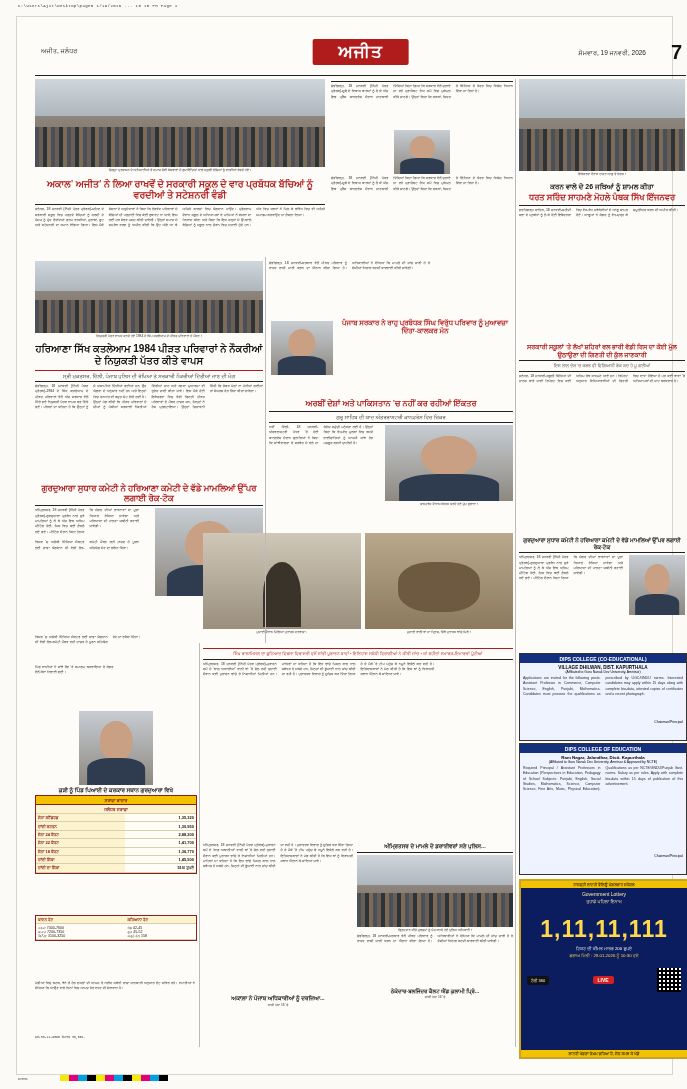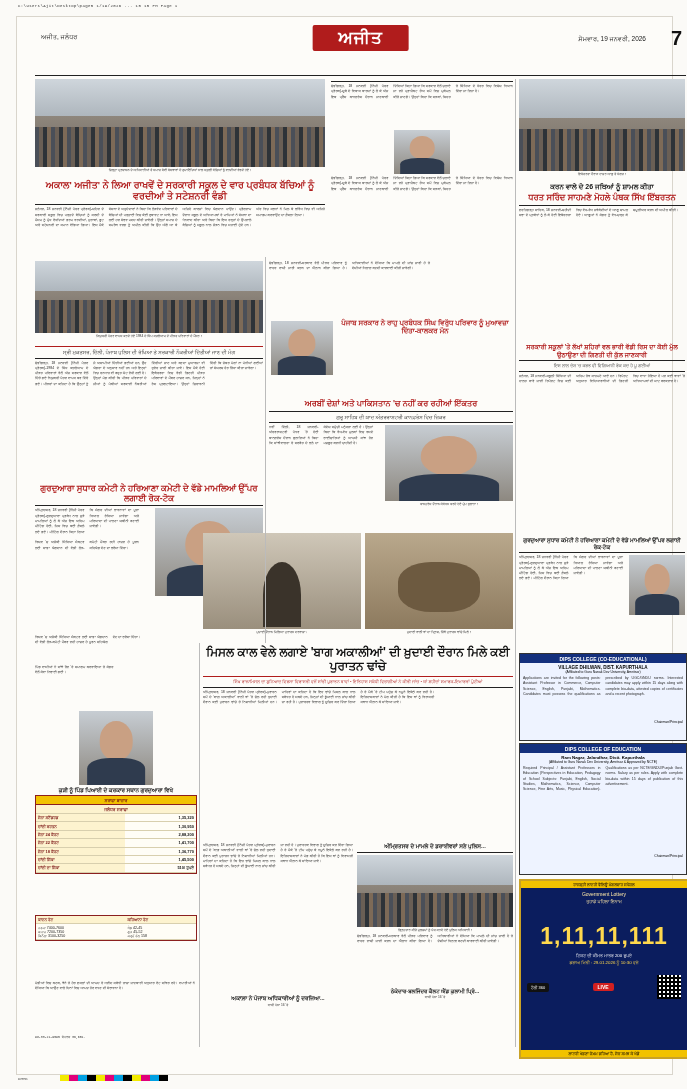--- a/index.html
+++ b/index.html
@@ -17,36 +17,36 @@
     font-size:4px;color:#333;letter-spacing:.4px;white-space:nowrap;overflow:hidden;
     font-family:"Liberation Mono", monospace;
   }
   .botstrip{
     position:absolute;left:18px;bottom:3px;width:640px;height:9px;
     font-size:4px;color:#333;font-family:"Liberation Mono", monospace;
   }
   .colorbar{position:absolute;left:60px;bottom:8px;display:flex;}
   .colorbar span{width:9px;height:6px;display:block;}
   
-  .masthead{position:absolute;left:18px;top:4px;width:651px;height:36px;}
+  .masthead{position:absolute;left:18px;top:18px;width:651px;height:36px;}
   .mh-left{position:absolute;left:6px;top:12px;font-size:6.5px;color:#222;}
   .mh-logo{
     position:absolute;left:50%;transform:translateX(-50%);top:4px;
     background:#b01c1c;color:#fff;padding:3px 26px;border-radius:2px;
     font-size:17px;font-weight:bold;letter-spacing:1px;
   }
   .mh-date{position:absolute;right:40px;top:14px;font-size:6.5px;color:#222;}
   .mh-page{position:absolute;right:4px;top:6px;font-size:20px;font-weight:bold;color:#111;}
   .rule{position:absolute;background:#222;}
   
   .blk{position:absolute;overflow:hidden;}
   .hl{
     font-weight:bold;color:#111;line-height:1.18;text-align:center;
   }
-  .hl.red{color:#b01c1c;}
+  .hl.red{color:#b01c1c;font-family:Liberation Serif, serif;}
   .sub{font-size:5.2px;color:#333;text-align:center;line-height:1.25;}
   .txt{
     font-size:3.5px;line-height:1.52;color:#2a2a2a;text-align:justify;
     column-gap:5px;
   }
   .txt.c2{column-count:2;}
   .txt.c3{column-count:3;}
   .txt.c4{column-count:4;}
   .cap{font-size:3.3px;color:#333;text-align:center;line-height:1.3;margin-top:1px;}
   .photo{position:relative;background:#b9b4ac;overflow:hidden;}
@@ -140,21 +140,21 @@
     </div>
 
     <div class="blk" style="left:18px;top:162px;width:290px;">
       <div class="hl red" style="font-size:9.5px;">ਅਕਾਲ' ਅਜੀਤ' ਨੇ ਲਿਆ ਰਾਖਵੇਂ ਦੇ ਸਰਕਾਰੀ ਸਕੂਲ ਦੇ ਵਾਰ ਪ੍ਰਬੰਧਕ ਬੱਚਿਆਂ ਨੂੰ ਵਰਦੀਆਂ ਤੇ ਸਟੇਸ਼ਨਰੀ ਵੰਡੀ</div>
       <div class="blackline" style="margin:3px 0 2px;"></div>
       <div class="txt c4" style="height:72px;">ਜਲੰਧਰ, 18 ਜਨਵਰੀ (ਨਿੱਜੀ ਪੱਤਰ ਪ੍ਰੇਰਕ)-ਸ਼ਹਿਰ ਦੇ ਸਰਕਾਰੀ ਸਕੂਲ ਵਿਚ ਪੜ੍ਹਦੇ ਬੱਚਿਆਂ ਨੂੰ ਸਰਦੀ ਦੇ ਮੌਸਮ ਨੂੰ ਮੁੱਖ ਰੱਖਦਿਆਂ ਗਰਮ ਵਰਦੀਆਂ, ਜੁਰਾਬਾਂ, ਬੂਟ ਅਤੇ ਸਟੇਸ਼ਨਰੀ ਦਾ ਸਮਾਨ ਵੰਡਿਆ ਗਿਆ। ਇਸ ਮੌਕੇ ਸੰਸਥਾ ਦੇ ਅਹੁਦੇਦਾਰਾਂ ਨੇ ਕਿਹਾ ਕਿ ਲੋੜਵੰਦ ਪਰਿਵਾਰਾਂ ਦੇ ਬੱਚਿਆਂ ਦੀ ਪੜ੍ਹਾਈ ਵਿਚ ਕੋਈ ਰੁਕਾਵਟ ਨਾ ਆਵੇ, ਇਸ ਲਈ ਹਰ ਸੰਭਵ ਮਦਦ ਕੀਤੀ ਜਾਵੇਗੀ। ਉਨ੍ਹਾਂ ਸਮਾਜ ਦੇ ਸਮਰੱਥ ਵਰਗ ਨੂੰ ਅਪੀਲ ਕੀਤੀ ਕਿ ਉਹ ਅੱਗੇ ਆ ਕੇ ਅਜਿਹੇ ਕਾਰਜਾਂ ਵਿਚ ਯੋਗਦਾਨ ਪਾਉਣ। ਪ੍ਰੋਗਰਾਮ ਦੌਰਾਨ ਸਕੂਲ ਦੇ ਅਧਿਆਪਕਾਂ ਤੇ ਮਾਪਿਆਂ ਨੇ ਸੰਸਥਾ ਦਾ ਧੰਨਵਾਦ ਕੀਤਾ ਅਤੇ ਕਿਹਾ ਕਿ ਇਸ ਤਰ੍ਹਾਂ ਦੇ ਉਪਰਾਲੇ ਬੱਚਿਆਂ ਨੂੰ ਸਕੂਲ ਨਾਲ ਜੋੜਨ ਵਿਚ ਸਹਾਈ ਹੁੰਦੇ ਹਨ। ਅੰਤ ਵਿਚ ਸਭਨਾਂ ਨੇ ਮਿਲ ਕੇ ਭਵਿੱਖ ਵਿਚ ਵੀ ਅਜਿਹੇ ਸਮਾਗਮ ਕਰਵਾਉਣ ਦਾ ਫ਼ੈਸਲਾ ਲਿਆ।</div>
     </div>
 
     <div class="blk" style="left:502px;top:166px;width:166px;">
       <div class="hl" style="font-size:7px;">ਕਰਨ ਵਾਲੇ ਦੇ 26 ਜਥਿਆਂ ਨੂੰ ਸ਼ਾਮਲ ਕੀਤਾ</div>
-      <div class="hl red" style="font-size:8.4px;margin-top:2px;">ਧਰਤ ਸਰਿੰਦ ਸਾਹਮਣੇ ਮੋਹਲੇ ਪੰਥਕ ਸਿੱਖ ਇੱਬਰਤਨ</div>
+      <div class="hl red" style="font-size:8.4px;margin-top:2px;">ਧਰਤ ਸਰਿੰਦ ਸਾਹਮਣੇ ਮੋਹਲੇ ਪੰਥਕ ਸਿੱਖ ਇੱਜਨਵਰ</div>
       <div class="blackline" style="margin:2px 0;"></div>
       <div class="txt c3" style="height:150px;">ਫ਼ਤਹਿਗੜ੍ਹ ਸਾਹਿਬ, 18 ਜਨਵਰੀ-ਸ਼ਹੀਦੀ ਸਭਾ ਦੇ ਪ੍ਰਬੰਧਾਂ ਨੂੰ ਲੈ ਕੇ ਹੋਈ ਇਕੱਤਰਤਾ ਵਿਚ ਵੱਖ-ਵੱਖ ਜਥੇਬੰਦੀਆਂ ਦੇ ਆਗੂ ਸ਼ਾਮਲ ਹੋਏ। ਆਗੂਆਂ ਨੇ ਸੰਗਤ ਨੂੰ ਵੱਧ-ਚੜ੍ਹ ਕੇ ਸ਼ਮੂਲੀਅਤ ਕਰਨ ਦੀ ਅਪੀਲ ਕੀਤੀ।</div>
     </div>
 
     <div class="blk" style="left:18px;top:244px;width:228px;">
       <div class="photo" style="height:72px;">
         <div class="sky"></div>
           <div class="ground"></div>
           <div class="turbans"></div>
           <div class="crowd"></div>
@@ -165,20 +165,21 @@
     <div class="blk" style="left:252px;top:244px;width:244px;">
       <div class="txt c3" style="height:58px;">ਚੰਡੀਗੜ੍ਹ, 18 ਜਨਵਰੀ-ਸਰਕਾਰ ਵੱਲੋਂ ਪੀੜਤ ਪਰਿਵਾਰ ਨੂੰ ਰਾਹਤ ਰਾਸ਼ੀ ਜਾਰੀ ਕਰਨ ਦਾ ਐਲਾਨ ਕੀਤਾ ਗਿਆ ਹੈ। ਅਧਿਕਾਰੀਆਂ ਨੇ ਦੱਸਿਆ ਕਿ ਮਾਮਲੇ ਦੀ ਜਾਂਚ ਜਾਰੀ ਹੈ ਤੇ ਦੋਸ਼ੀਆਂ ਖ਼ਿਲਾਫ਼ ਬਣਦੀ ਕਾਰਵਾਈ ਕੀਤੀ ਜਾਵੇਗੀ।</div>
       <div class="photo portrait" style="height:54px;width:62px;margin:2px 0 0 2px;float:left;">
         <div class="head"></div>
           <div class="body"></div>
       </div>
       <div class="hl red" style="font-size:7px;margin-left:68px;">ਪੰਜਾਬ ਸਰਕਾਰ ਨੇ ਰਾਹੁ ਪ੍ਰਬੰਧਕ ਸਿੰਘ ਵਿਰੁੱਧ ਪਰਿਵਾਰ ਨੂੰ ਮੁਆਵਜ਼ਾ ਦਿੱਤਾ-ਕਾਲਕਰ ਮੱਨ</div>
     </div>
 
     <div class="blk" style="left:18px;top:326px;width:228px;">
+      <div class="hl" style="font-size:10px;">ਹਰਿਆਣਾ ਸਿੱਖ ਕਤਲੇਆਮ 1984 ਪੀੜਤ ਪਰਿਵਾਰਾਂ ਨੇ ਨੌਕਰੀਆਂ ਦੇ ਨਿਯੁਕਤੀ ਪੱਤਰ ਕੀਤੇ ਵਾਪਸ</div>
       <div class="redline" style="margin:3px 0 2px;"></div>
       <div class="sub">ਸ੍ਰੀ ਮੁਕਤਸਰ, ਦਿੱਲੀ, ਪੰਜਾਬ ਪੁਲਿਸ ਦੀ ਰੱਖਿਆ ਤੇ ਸਰਕਾਰੀ ਨੌਕਰੀਆਂ ਦਿੱਤੀਆਂ ਜਾਣ ਦੀ ਮੰਗ</div>
       <div class="blackline" style="margin:2px 0;"></div>
       <div class="txt c4" style="height:82px;">ਚੰਡੀਗੜ੍ਹ, 18 ਜਨਵਰੀ (ਨਿੱਜੀ ਪੱਤਰ ਪ੍ਰੇਰਕ)-1984 ਦੇ ਸਿੱਖ ਕਤਲੇਆਮ ਦੇ ਪੀੜਤ ਪਰਿਵਾਰਾਂ ਵੱਲੋਂ ਅੱਜ ਸਰਕਾਰ ਵੱਲੋਂ ਦਿੱਤੇ ਗਏ ਨਿਯੁਕਤੀ ਪੱਤਰ ਵਾਪਸ ਕਰ ਦਿੱਤੇ ਗਏ। ਪੀੜਤਾਂ ਦਾ ਕਹਿਣਾ ਹੈ ਕਿ ਉਨ੍ਹਾਂ ਨੂੰ ਜੋ ਅਸਾਮੀਆਂ ਦਿੱਤੀਆਂ ਗਈਆਂ ਹਨ, ਉਹ ਯੋਗਤਾ ਦੇ ਅਨੁਸਾਰ ਨਹੀਂ ਹਨ ਅਤੇ ਇਨ੍ਹਾਂ ਵਿਚ ਤਨਖ਼ਾਹ ਵੀ ਬਹੁਤ ਘੱਟ ਰੱਖੀ ਗਈ ਹੈ। ਉਨ੍ਹਾਂ ਮੰਗ ਕੀਤੀ ਕਿ ਪੀੜਤ ਪਰਿਵਾਰਾਂ ਦੇ ਜੀਆਂ ਨੂੰ ਪੱਕੀਆਂ ਸਰਕਾਰੀ ਨੌਕਰੀਆਂ ਦਿੱਤੀਆਂ ਜਾਣ ਅਤੇ ਬਣਦਾ ਮੁਆਵਜ਼ਾ ਵੀ ਤੁਰੰਤ ਜਾਰੀ ਕੀਤਾ ਜਾਵੇ। ਇਸ ਮੌਕੇ ਹੋਈ ਇਕੱਤਰਤਾ ਵਿਚ ਵੱਡੀ ਗਿਣਤੀ ਪੀੜਤ ਪਰਿਵਾਰਾਂ ਦੇ ਮੈਂਬਰ ਹਾਜ਼ਰ ਸਨ, ਜਿਨ੍ਹਾਂ ਨੇ ਰੋਸ ਪ੍ਰਗਟਾਇਆ। ਉਨ੍ਹਾਂ ਚਿਤਾਵਨੀ ਦਿੱਤੀ ਕਿ ਜੇਕਰ ਮੰਗਾਂ ਨਾ ਮੰਨੀਆਂ ਗਈਆਂ ਤਾਂ ਸੰਘਰਸ਼ ਹੋਰ ਤਿੱਖਾ ਕੀਤਾ ਜਾਵੇਗਾ।</div>
     </div>
 
     <div class="blk" style="left:18px;top:466px;width:228px;">
       <div class="hl red" style="font-size:8.6px;">ਗੁਰਦੁਆਰਾ ਸੁਧਾਰ ਕਮੇਟੀ ਨੇ ਹਰਿਆਣਾ ਕਮੇਟੀ ਦੇ ਵੱਡੇ ਮਾਮਲਿਆਂ ਉੱਪਰ ਲਗਾਈ ਰੋਕ-ਟੋਕ</div>
       <div class="blackline" style="margin:2px 0;"></div>
       <div class="txt c2" style="height:32px;width:104px;float:left;">ਅੰਮ੍ਰਿਤਸਰ, 18 ਜਨਵਰੀ (ਨਿੱਜੀ ਪੱਤਰ ਪ੍ਰੇਰਕ)-ਗੁਰਦੁਆਰਾ ਪ੍ਰਬੰਧ ਨਾਲ ਜੁੜੇ ਮਾਮਲਿਆਂ ਨੂੰ ਲੈ ਕੇ ਅੱਜ ਇਕ ਅਹਿਮ ਮੀਟਿੰਗ ਹੋਈ, ਜਿਸ ਵਿਚ ਕਈ ਫ਼ੈਸਲੇ ਲਏ ਗਏ। ਮੀਟਿੰਗ ਦੌਰਾਨ ਕਿਹਾ ਗਿਆ ਕਿ ਸੰਗਤ ਦੀਆਂ ਭਾਵਨਾਵਾਂ ਦਾ ਪੂਰਾ ਖ਼ਿਆਲ ਰੱਖਿਆ ਜਾਵੇਗਾ ਅਤੇ ਮਰਿਆਦਾ ਦੀ ਪਾਲਣਾ ਯਕੀਨੀ ਬਣਾਈ ਜਾਵੇਗੀ।</div>
@@ -212,21 +213,20 @@
       <div class="cap">ਖ਼ੁਦਾਈ ਦੌਰਾਨ ਮਿਲਿਆ ਪੁਰਾਤਨ ਦਰਵਾਜ਼ਾ।</div>
     </div>
     <div class="blk" style="left:348px;top:516px;width:148px;">
       <div class="photo dig" style="height:96px;">
           <div class="pit"></div>
         </div>
       <div class="cap">ਖ਼ੁਦਾਈ ਵਾਲੀ ਥਾਂ ਦਾ ਦ੍ਰਿਸ਼, ਜਿੱਥੇ ਪੁਰਾਤਨ ਢਾਂਚੇ ਮਿਲੇ।</div>
     </div>
 
     <div class="blk" style="left:186px;top:628px;width:310px;">
-      <div class="hl" style="font-size:12px;">ਮਿਸਲ ਕਾਲ ਵੇਲੇ ਲਗਾਏ 'ਬਾਗ ਅਕਾਲੀਆਂ' ਦੀ ਖ਼ੁਦਾਈ ਦੌਰਾਨ ਮਿਲੇ ਕਈ ਪੁਰਾਤਨ ਢਾਂਚੇ</div>
       <div class="redline" style="margin:3px 0 2px;"></div>
       <div class="sub" style="color:#b01c1c;font-size:4.4px;">ਸਿੱਖ ਰਾਜ/ਮਿਸਲ ਦਾ ਬੁਨਿਆਦ ਵਿਰਸਾ ਵਿਰਾਸਤੀ ਵਜੋਂ ਸਾਂਭੀ ਪੁਰਾਤਨ ਥਾਵਾਂ  •  ਇਤਿਹਾਸ ਸਬੰਧੀ ਵਿਭਾਗੀਆਂ ਨੇ ਕੀਤੀ ਜਾਂਚ  •  ਥਾਂ ਸ਼ਹੀਦਾਂ ਸਮਾਰਕ-ਇਮਾਰਤਾਂ ਪੁੱਟੀਆਂ</div>
       <div class="blackline" style="margin:2px 0;"></div>
       <div class="txt c4" style="height:128px;">ਅੰਮ੍ਰਿਤਸਰ, 18 ਜਨਵਰੀ (ਨਿੱਜੀ ਪੱਤਰ ਪ੍ਰੇਰਕ)-ਪੁਰਾਤਨ ਸਮੇਂ ਦੇ 'ਬਾਗ਼ ਅਕਾਲੀਆਂ' ਵਾਲੀ ਥਾਂ 'ਤੇ ਚੱਲ ਰਹੀ ਖ਼ੁਦਾਈ ਦੌਰਾਨ ਕਈ ਪੁਰਾਤਨ ਢਾਂਚੇ ਤੇ ਨਿਸ਼ਾਨੀਆਂ ਮਿਲੀਆਂ ਹਨ। ਮਾਹਿਰਾਂ ਦਾ ਕਹਿਣਾ ਹੈ ਕਿ ਇਹ ਢਾਂਚੇ ਮਿਸਲ ਕਾਲ ਨਾਲ ਸਬੰਧਤ ਹੋ ਸਕਦੇ ਹਨ, ਜਿਨ੍ਹਾਂ ਦੀ ਡੂੰਘਾਈ ਨਾਲ ਜਾਂਚ ਕੀਤੀ ਜਾ ਰਹੀ ਹੈ। ਪੁਰਾਤਤਵ ਵਿਭਾਗ ਨੂੰ ਸੂਚਿਤ ਕਰ ਦਿੱਤਾ ਗਿਆ ਹੈ ਤੇ ਮੌਕੇ 'ਤੇ ਟੀਮ ਪਹੁੰਚ ਕੇ ਨਮੂਨੇ ਇਕੱਠੇ ਕਰ ਰਹੀ ਹੈ। ਇਤਿਹਾਸਕਾਰਾਂ ਨੇ ਮੰਗ ਕੀਤੀ ਹੈ ਕਿ ਇਸ ਥਾਂ ਨੂੰ ਵਿਰਾਸਤੀ ਸਥਾਨ ਐਲਾਨ ਕੇ ਸਾਂਭਿਆ ਜਾਵੇ।</div>
     </div>
 
     <div class="blk" style="left:18px;top:648px;width:162px;">
       <div class="txt c2" style="height:44px;">ਪਿੰਡ ਵਾਸੀਆਂ ਨੇ ਸਾਂਝੇ ਤੌਰ 'ਤੇ ਸਮਾਗਮ ਕਰਵਾਇਆ ਤੇ ਸੰਗਤ ਵੱਲੋਂ ਸੇਵਾ ਨਿਭਾਈ ਗਈ।</div>
       <div class="photo portrait" style="height:74px;width:74px;margin:2px auto;">
         <div class="head"></div>
@@ -352,21 +352,21 @@
       <div class="ctr bold" style="font-size:4.4px;margin-top:2px;">Ram Nagar, Jalandhar, Distt. Kapurthala</div>
       <div class="ctr" style="font-size:3.4px;">(Affiliated to Guru Nanak Dev University, Amritsar &amp; Approved by NCTE)</div>
       <div class="txt c2" style="height:88px;margin:2px 3px 0;">Required Principal / Assistant Professors in Education (Perspectives in Education, Pedagogy of School Subjects: Punjabi, English, Social Studies, Mathematics, Science, Computer Science, Fine Arts, Music, Physical Education). Qualifications as per NCTE/GNDU/Punjab Govt. norms. Salary as per rules. Apply with complete bio-data within 15 days of publication of this advertisement.</div>
       <div style="font-size:3.4px;text-align:right;padding-right:3px;">Chairman/Principal</div>
     </div>
 
     <div class="ad lott" style="left:502px;top:862px;width:166px;height:176px;">
       <div class="yellowbar">ਰਾਜਸ਼੍ਰੀ ਲਾਟਰੀ ਵੈਲਿਊ ਮੰਗਲਵਾਰ ਸਪੈਸ਼ਲ</div>
       <div class="gov" style="margin-top:3px;">Government Lottery</div>
       <div class="ctr" style="font-size:4.6px;color:#ffe9a8;margin-top:2px;">ਤੁਹਾਡੇ ਪਹਿਲਾ ਇਨਾਮ</div>
-      <div class="big" style="font-size:23px;margin-top:19px;">1,11,11,111</div>
+      <div class="big" style="font-size:23px;margin-top:12px;">1,11,11,111</div>
       <div class="ctr" style="font-size:4.4px;color:#fff;margin-top:3px;">ਟਿਕਟ ਦੀ ਕੀਮਤ ਮਾਤਰ 200 ਰੁਪਏ</div>
       <div class="ctr" style="font-size:4.4px;color:#ffd84d;margin-top:2px;">ਡਰਾਅ ਮਿਤੀ : 29.01.2026 ਨੂੰ 10:30 ਵਜੇ</div>
       <div style="display:flex;align-items:center;justify-content:space-between;padding:4px 6px;margin-top:6px;">
         <div style="background:#111;color:#fff;font-size:4px;padding:2px 4px;border-radius:2px;">ਟੈਲੀ 360</div>
         <div class="liveBadge">LIVE</div>
         <div class="qr" style="width:24px;height:24px;"></div>
       </div>
       <div class="yellowbar" style="position:absolute;left:0;right:0;bottom:0;">ਲਾਟਰੀ ਖੇਡਣਾ ਜੋਖ਼ਮ ਭਰਿਆ ਹੈ, ਸੋਚ ਸਮਝ ਕੇ ਖੇਡੋ</div>
     </div>
 

